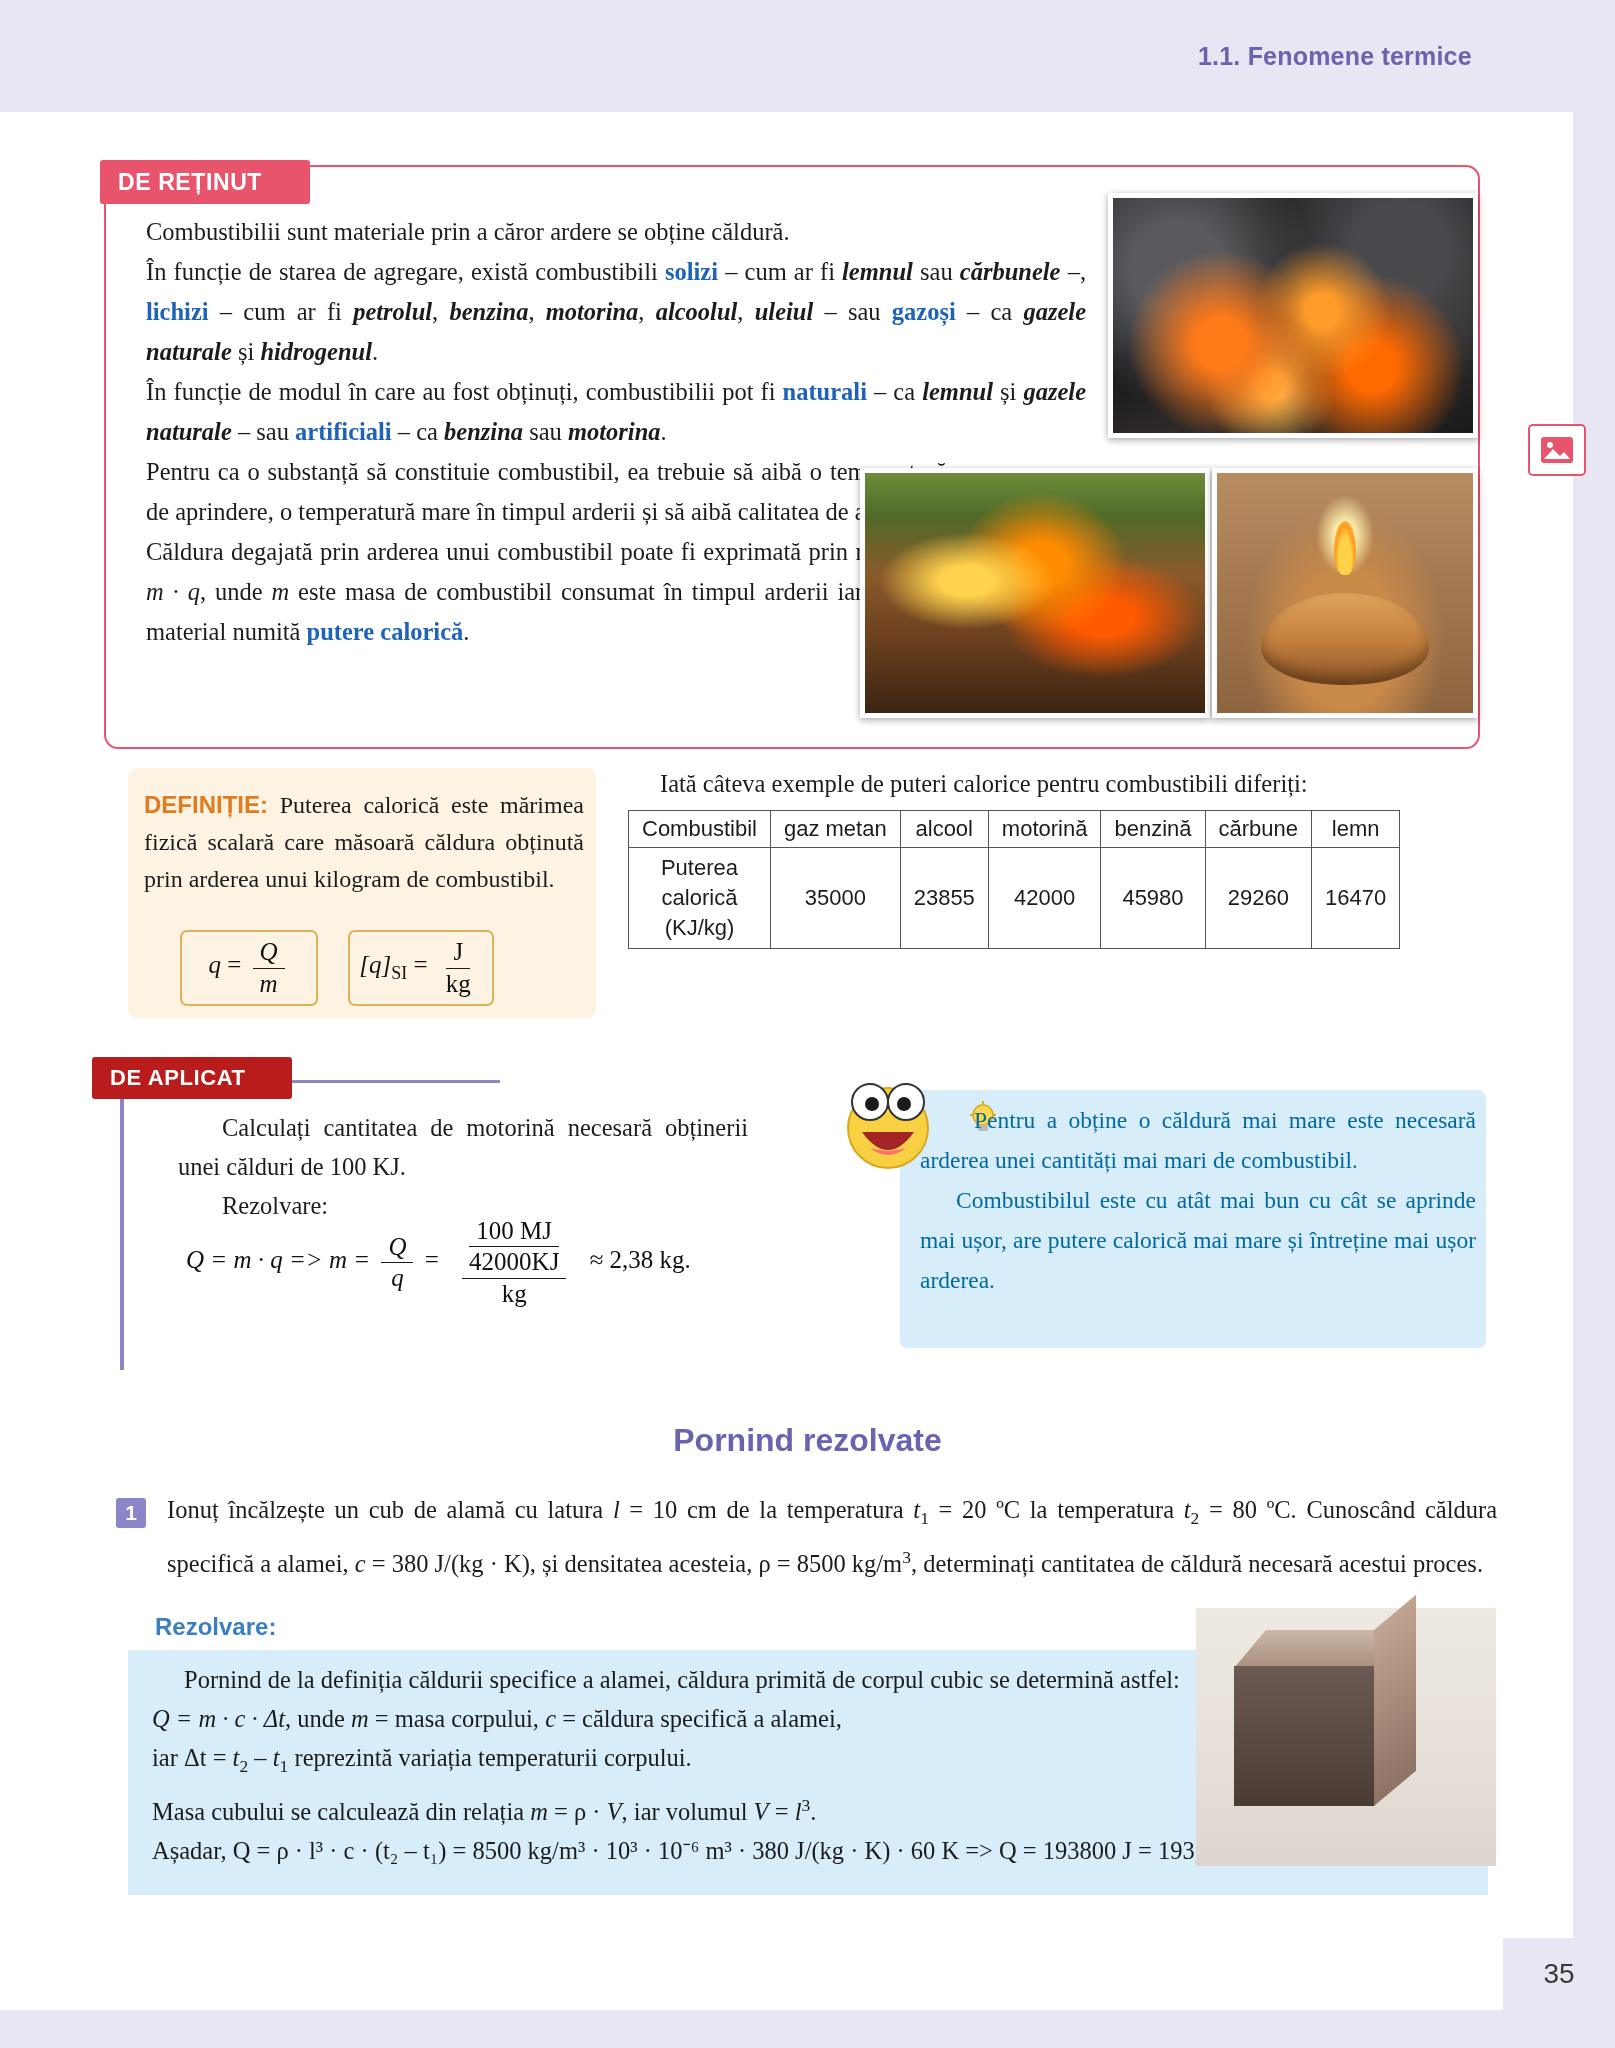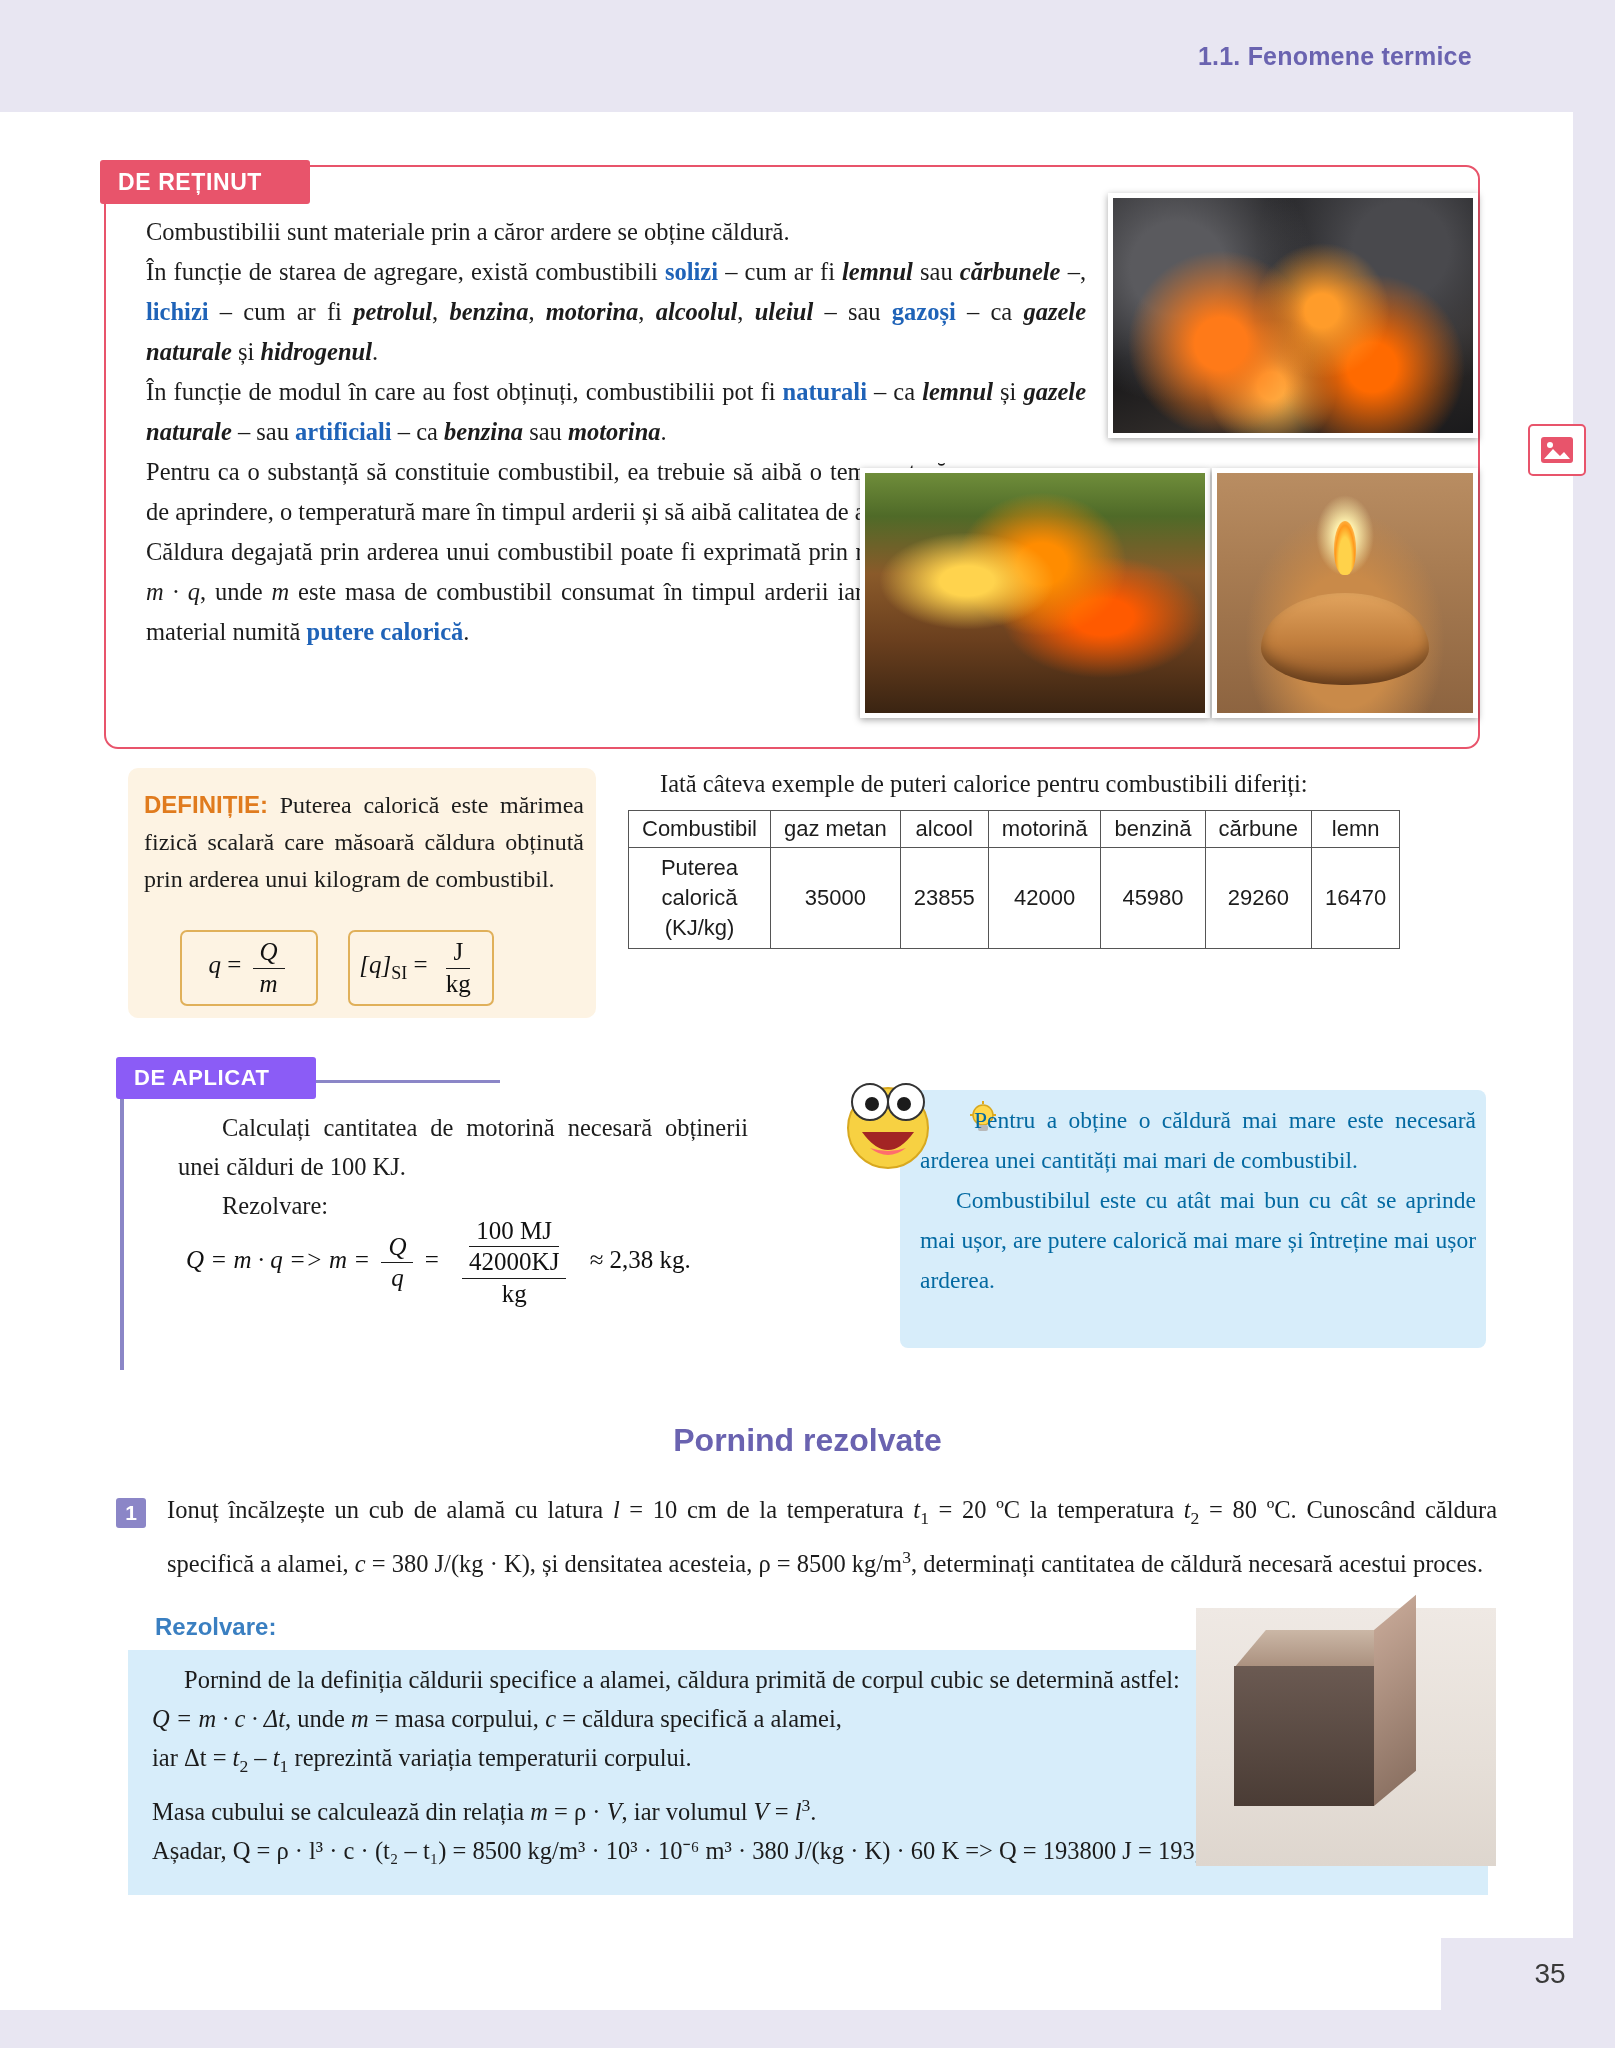--- a/index.html
+++ b/index.html
@@ -31,25 +31,25 @@
   .right-strip{
     position:absolute;right:0;top:0;width:42px;height:2048px;
     background:#e8e6f2;
   }
   .bottom-strip{
     position:absolute;left:0;bottom:0;width:1615px;height:38px;
     background:#e8e6f2;
   }
   
   .page-num{
-    position:absolute;right:0px;bottom:38px;width:130px;height:72px;
+    position:absolute;right:0px;bottom:38px;width:112px;height:72px;
     background:#e8e6f2;
     display:flex;align-items:center;justify-content:center;
     font-family:"Liberation Sans", sans-serif;
-    font-size:28px;color:#3a3a3a;padding-left:44px;
+    font-size:28px;color:#3a3a3a;
   }
   
   .retinut-box{
     position:absolute;left:104px;top:165px;width:1372px;height:580px;
     border:2px solid #e8546b;border-radius:14px;
     background:#ffffff;
   }
   .tag{
     position:absolute;
     font-family:"Liberation Sans", sans-serif;
@@ -168,22 +168,22 @@
   }
   table.calorific td{
     border:1.5px solid #555;
     padding:5px 13px;text-align:center;
     background:#ffffff;
   }
   table.calorific td.head{font-size:22px;}
   table.calorific td.rowhead{line-height:30px;}
   
   .tag-aplicat{
-    left:116px;top:1057px;width:200px;height:42px;
-    background:#8b5cf6;border-radius:3px;
+    left:92px;top:1057px;width:200px;height:42px;
+    background:#b91c1c;border-radius:3px;
     display:flex;align-items:center;padding-left:18px;
     box-sizing:border-box;font-size:22px;z-index:4;
   }
   .aplicat-rule{
     position:absolute;left:120px;top:1080px;width:380px;height:3px;background:#8b86c7;
   }
   .aplicat-left-rule{
     position:absolute;left:120px;top:1080px;width:4px;height:290px;background:#8b86c7;
   }
   .aplicat-body{

